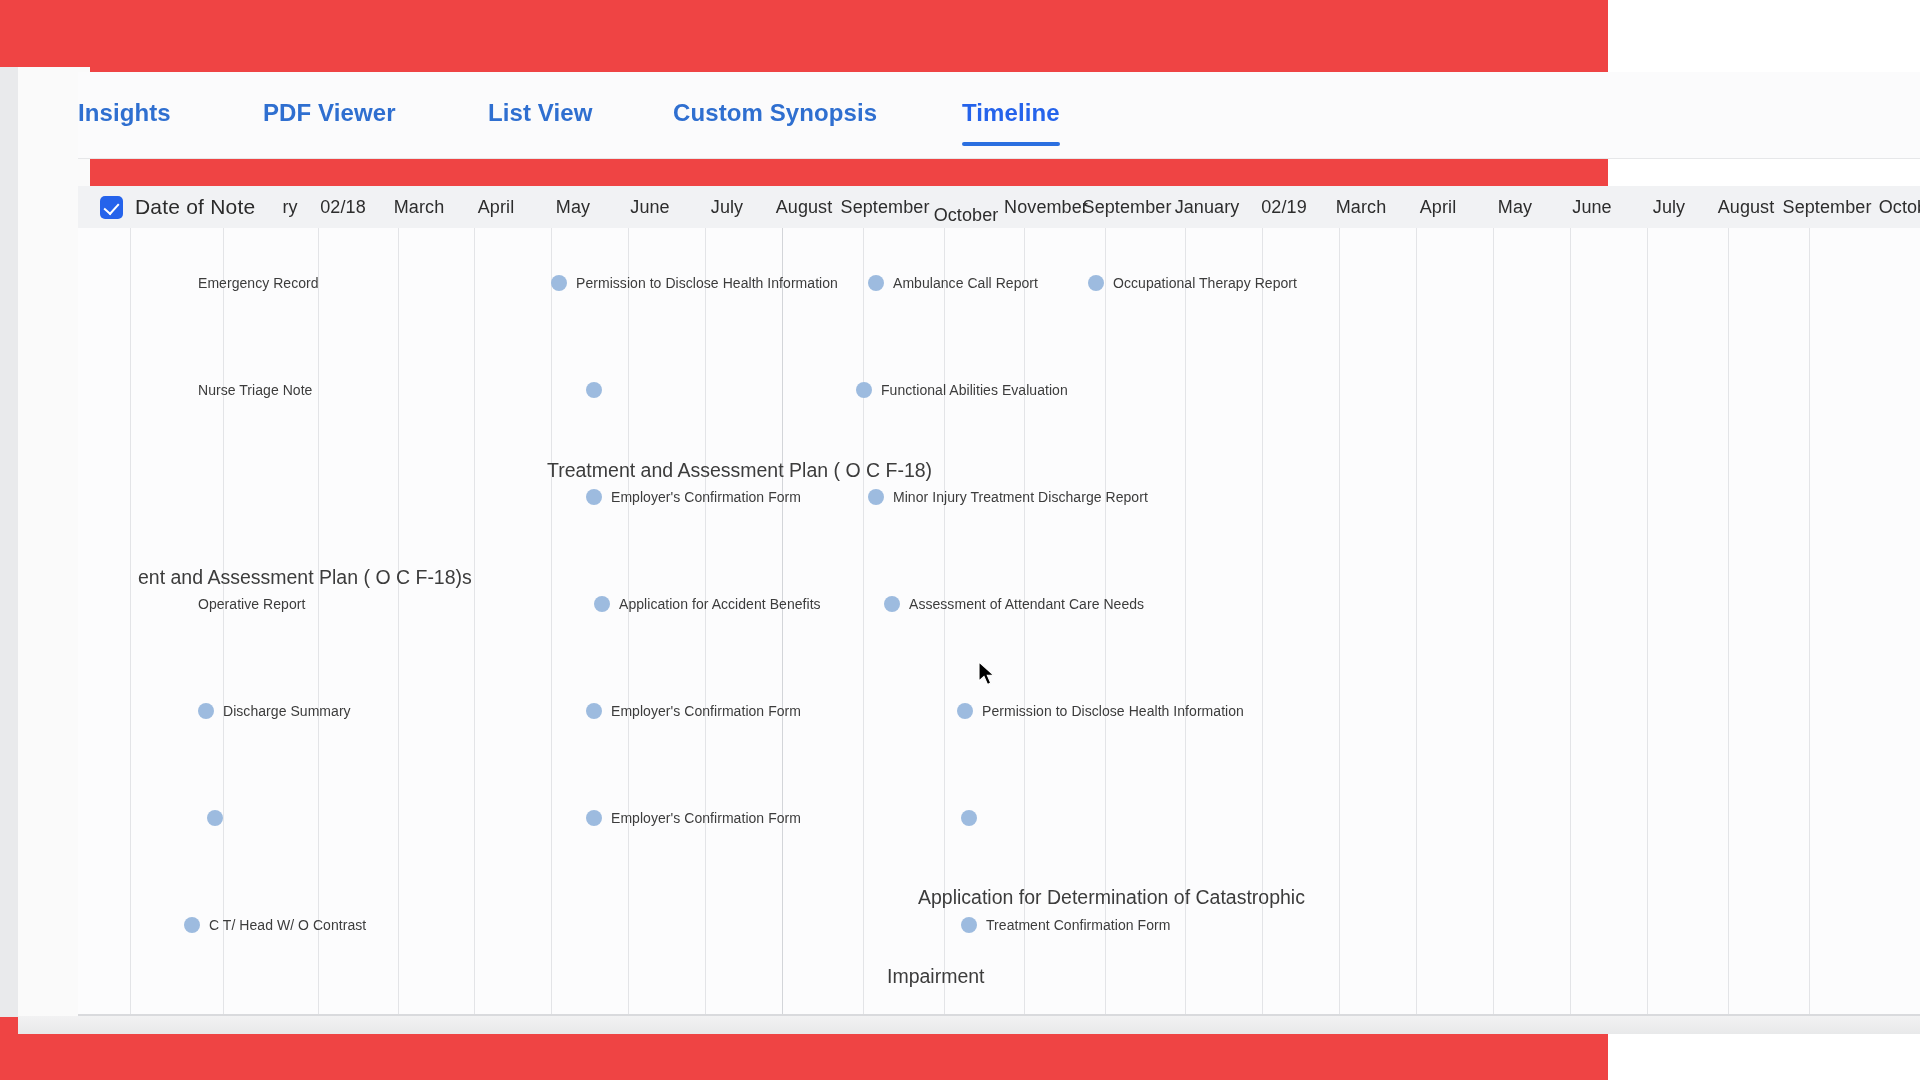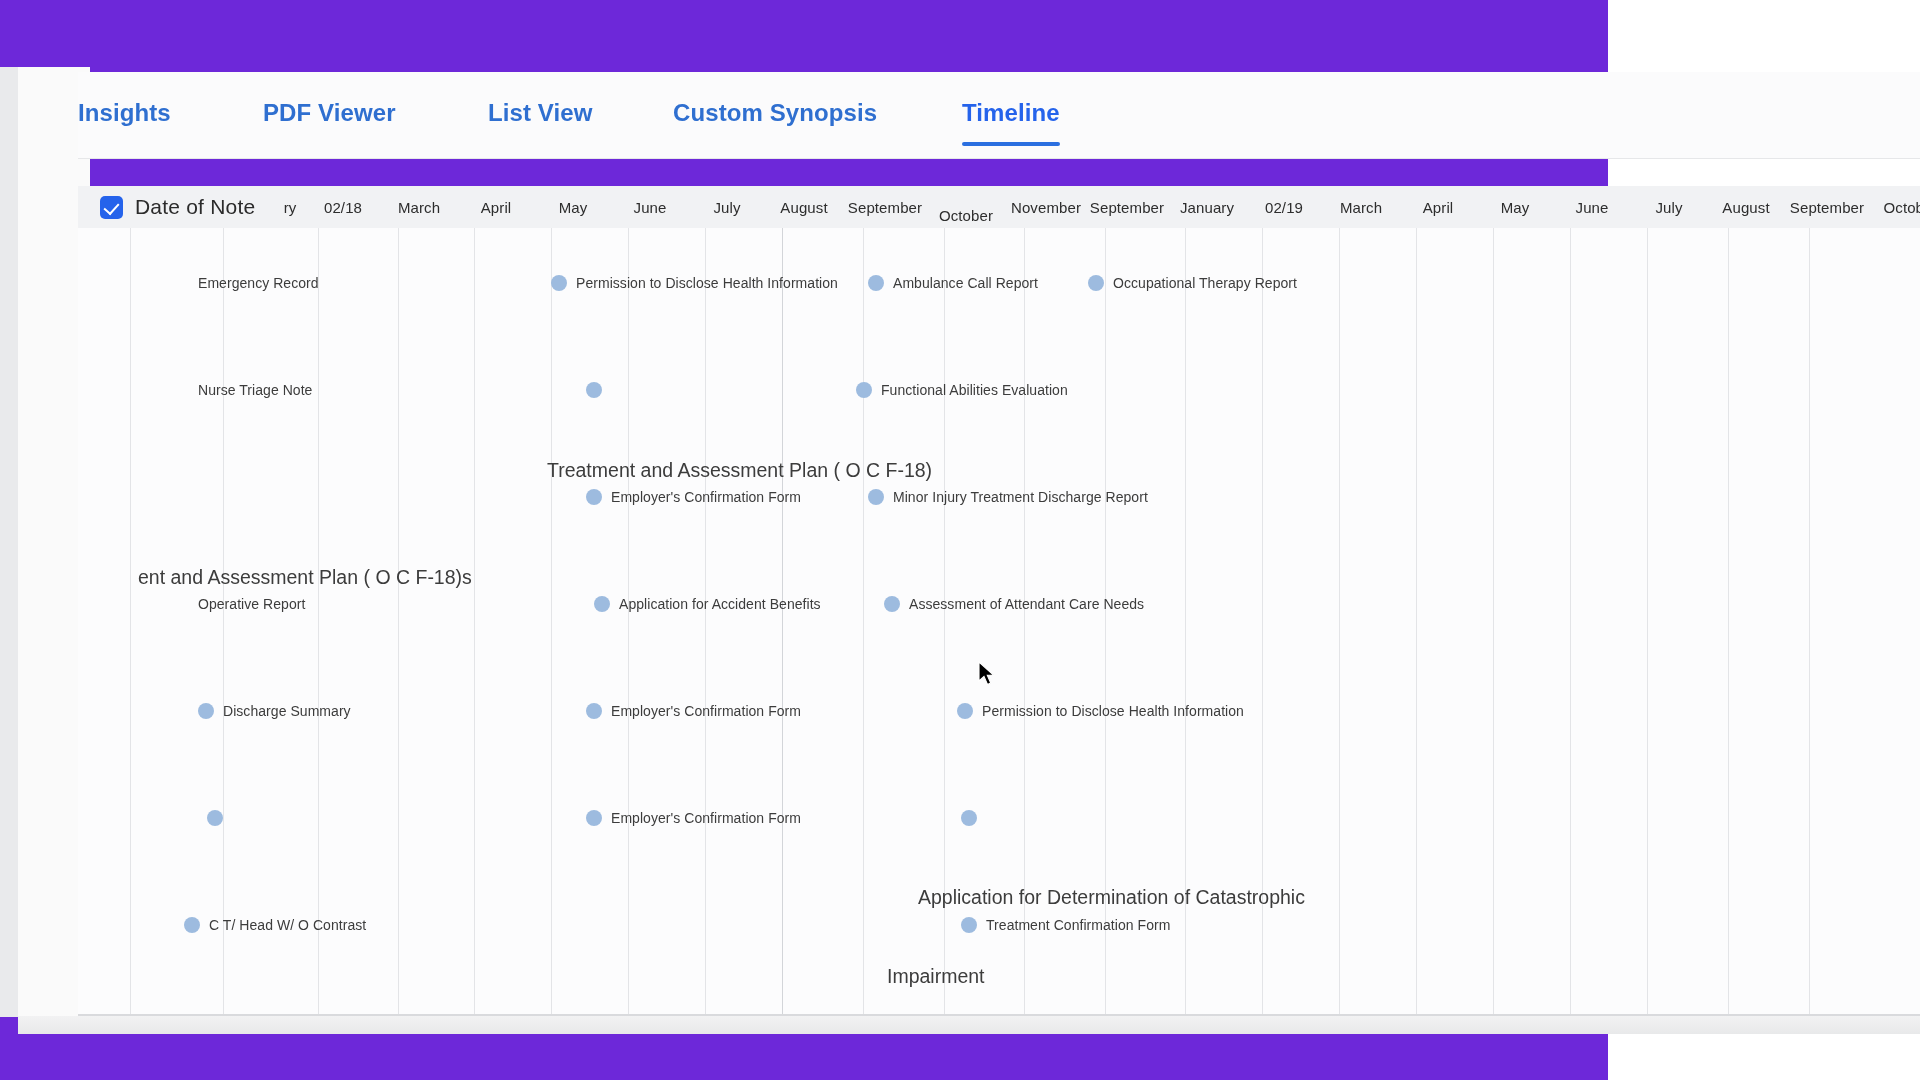--- a/index.html
+++ b/index.html
@@ -6,21 +6,21 @@
   html, body {
     width: 1920px; height: 1080px;
     background: #ffffff;
     font-family: "Liberation Sans", sans-serif;
     overflow: hidden;
   }
 
   #app {
     position: relative;
     width: 1608px; height: 1080px;
-    background: #6d28d9;
+    background: #ef4444;
   }
 
   
   .left-rail {
     position: absolute;
     left: 0; top: 67px;
     width: 18px; height: 950px;
     background: #e9eaec;
   }
   .left-rail-inner {
@@ -116,21 +116,21 @@
     white-space: nowrap;
   }
   .months {
     display: flex;
     align-items: center;
     height: 42px;
     flex: 1 1 auto;
     position: relative;
   }
   .month {
-    font-size: 15px;
+    font-size: 18px;
     color: #2d2d2d;
     text-align: center;
     white-space: nowrap;
     letter-spacing: .1px;
   }
 
   
   .tl-body {
     position: absolute;
     left: 78px; top: 228px;

